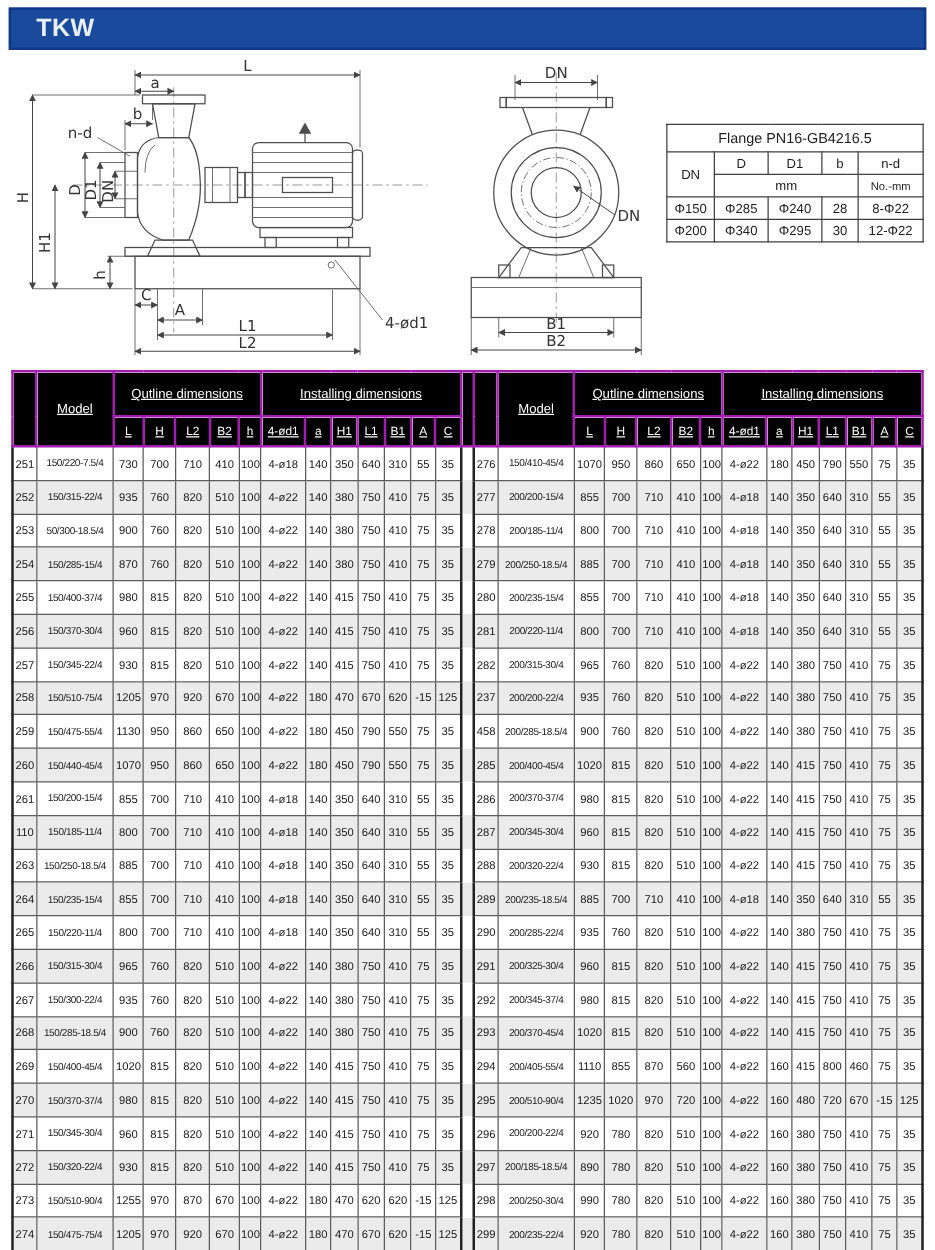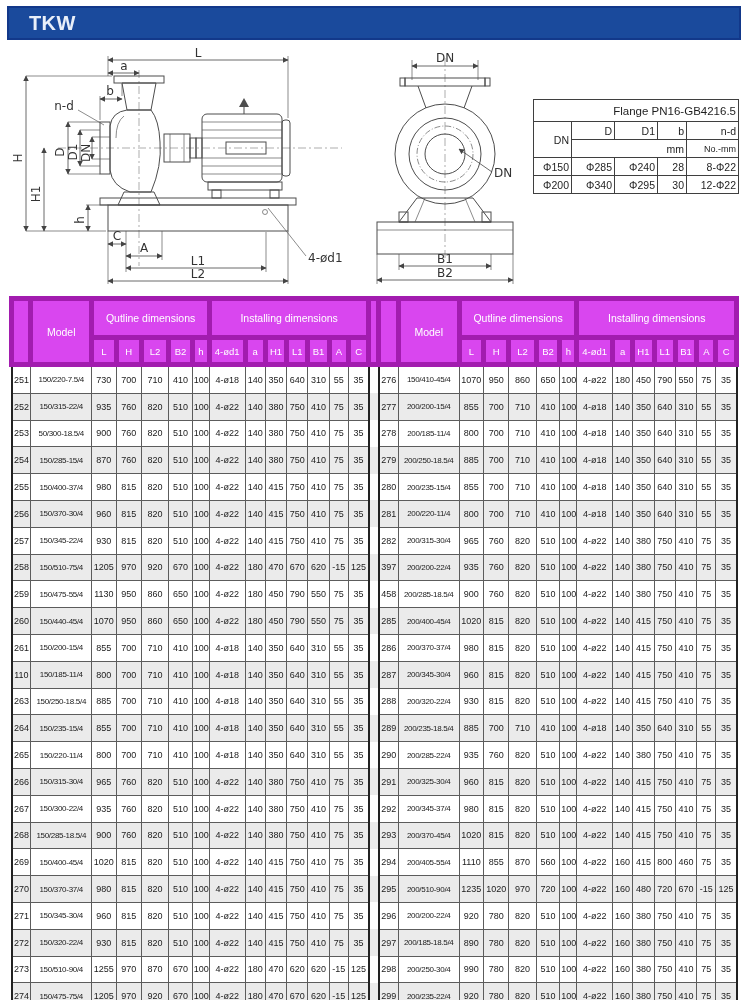--- a/index.html
+++ b/index.html
@@ -21,33 +21,33 @@
   #side-view{left:12px;top:46px;}
   #front-view{left:350px;top:50px;}
   .ln{stroke:#4d4d4d;stroke-width:1;fill:none;}
   .thin{stroke:#5a5a5a;stroke-width:.7;fill:none;}
   .cl{stroke:#8a8a8a;stroke-width:.7;fill:none;stroke-dasharray:8 3 2 3;}
   .dim{stroke:#444;stroke-width:.8;fill:none;}
   svg text{font-family:"DejaVu Sans", sans-serif;font-size:12px;fill:#333;}
   
   .flange{position:absolute;left:533px;top:99px;border-collapse:collapse;}
   .flange td{
-    border:1px solid #3f3f3f;font-size:10.5px;color:#1e1e1e;text-align:right;
+    border:1px solid #3f3f3f;font-size:10.5px;color:#1e1e1e;text-align:center;
     padding:1px 2px;height:15px;white-space:nowrap;
   }
   .flange .ft{font-size:11.5px;height:19px;}
   
   .main{position:absolute;left:9px;top:296px;}
   table.data{border-collapse:collapse;table-layout:fixed;width:730px;border:2px solid #222;}
   .data th,.data td{
     text-align:center;vertical-align:middle;overflow:hidden;white-space:nowrap;
     border:1px solid #5c5c5c;
   }
   .data thead th{
-    background:#d946ef;color:#fff;font-weight:normal;border:5px solid #a21caf;
+    background:#000000;color:#fff;font-weight:normal;border:2px solid #a21caf;text-decoration:underline;
   }
   .data thead tr.grp th{font-size:10.5px;height:32px;}
   .data thead tr.sub th{font-size:9.5px;height:20px;}
   .data tbody td{font-size:9px;color:#1a1a1a;height:25.8px;padding:0 1px;}
   .data tbody td.model{font-size:8px;letter-spacing:-.3px;margin-left:40px;}
   .data tbody tr.alt td{background:#ebebeb;}
   .data tbody td.sp{border-top:none;border-bottom:none;border-left:2px solid #222;border-right:2px solid #222;}
 </style>
 </head>
 <body>
@@ -542,21 +542,21 @@
           <td>670</td>
           <td>100</td>
           <td>4-ø22</td>
           <td>180</td>
           <td>470</td>
           <td>670</td>
           <td>620</td>
           <td>-15</td>
           <td>125</td>
           <td class="sp"></td>
-          <td>397</td>
+          <td>237</td>
           <td class="model">200/200-22/4</td>
           <td>935</td>
           <td>760</td>
           <td>820</td>
           <td>510</td>
           <td>100</td>
           <td>4-ø22</td>
           <td>140</td>
           <td>380</td>
           <td>750</td>

